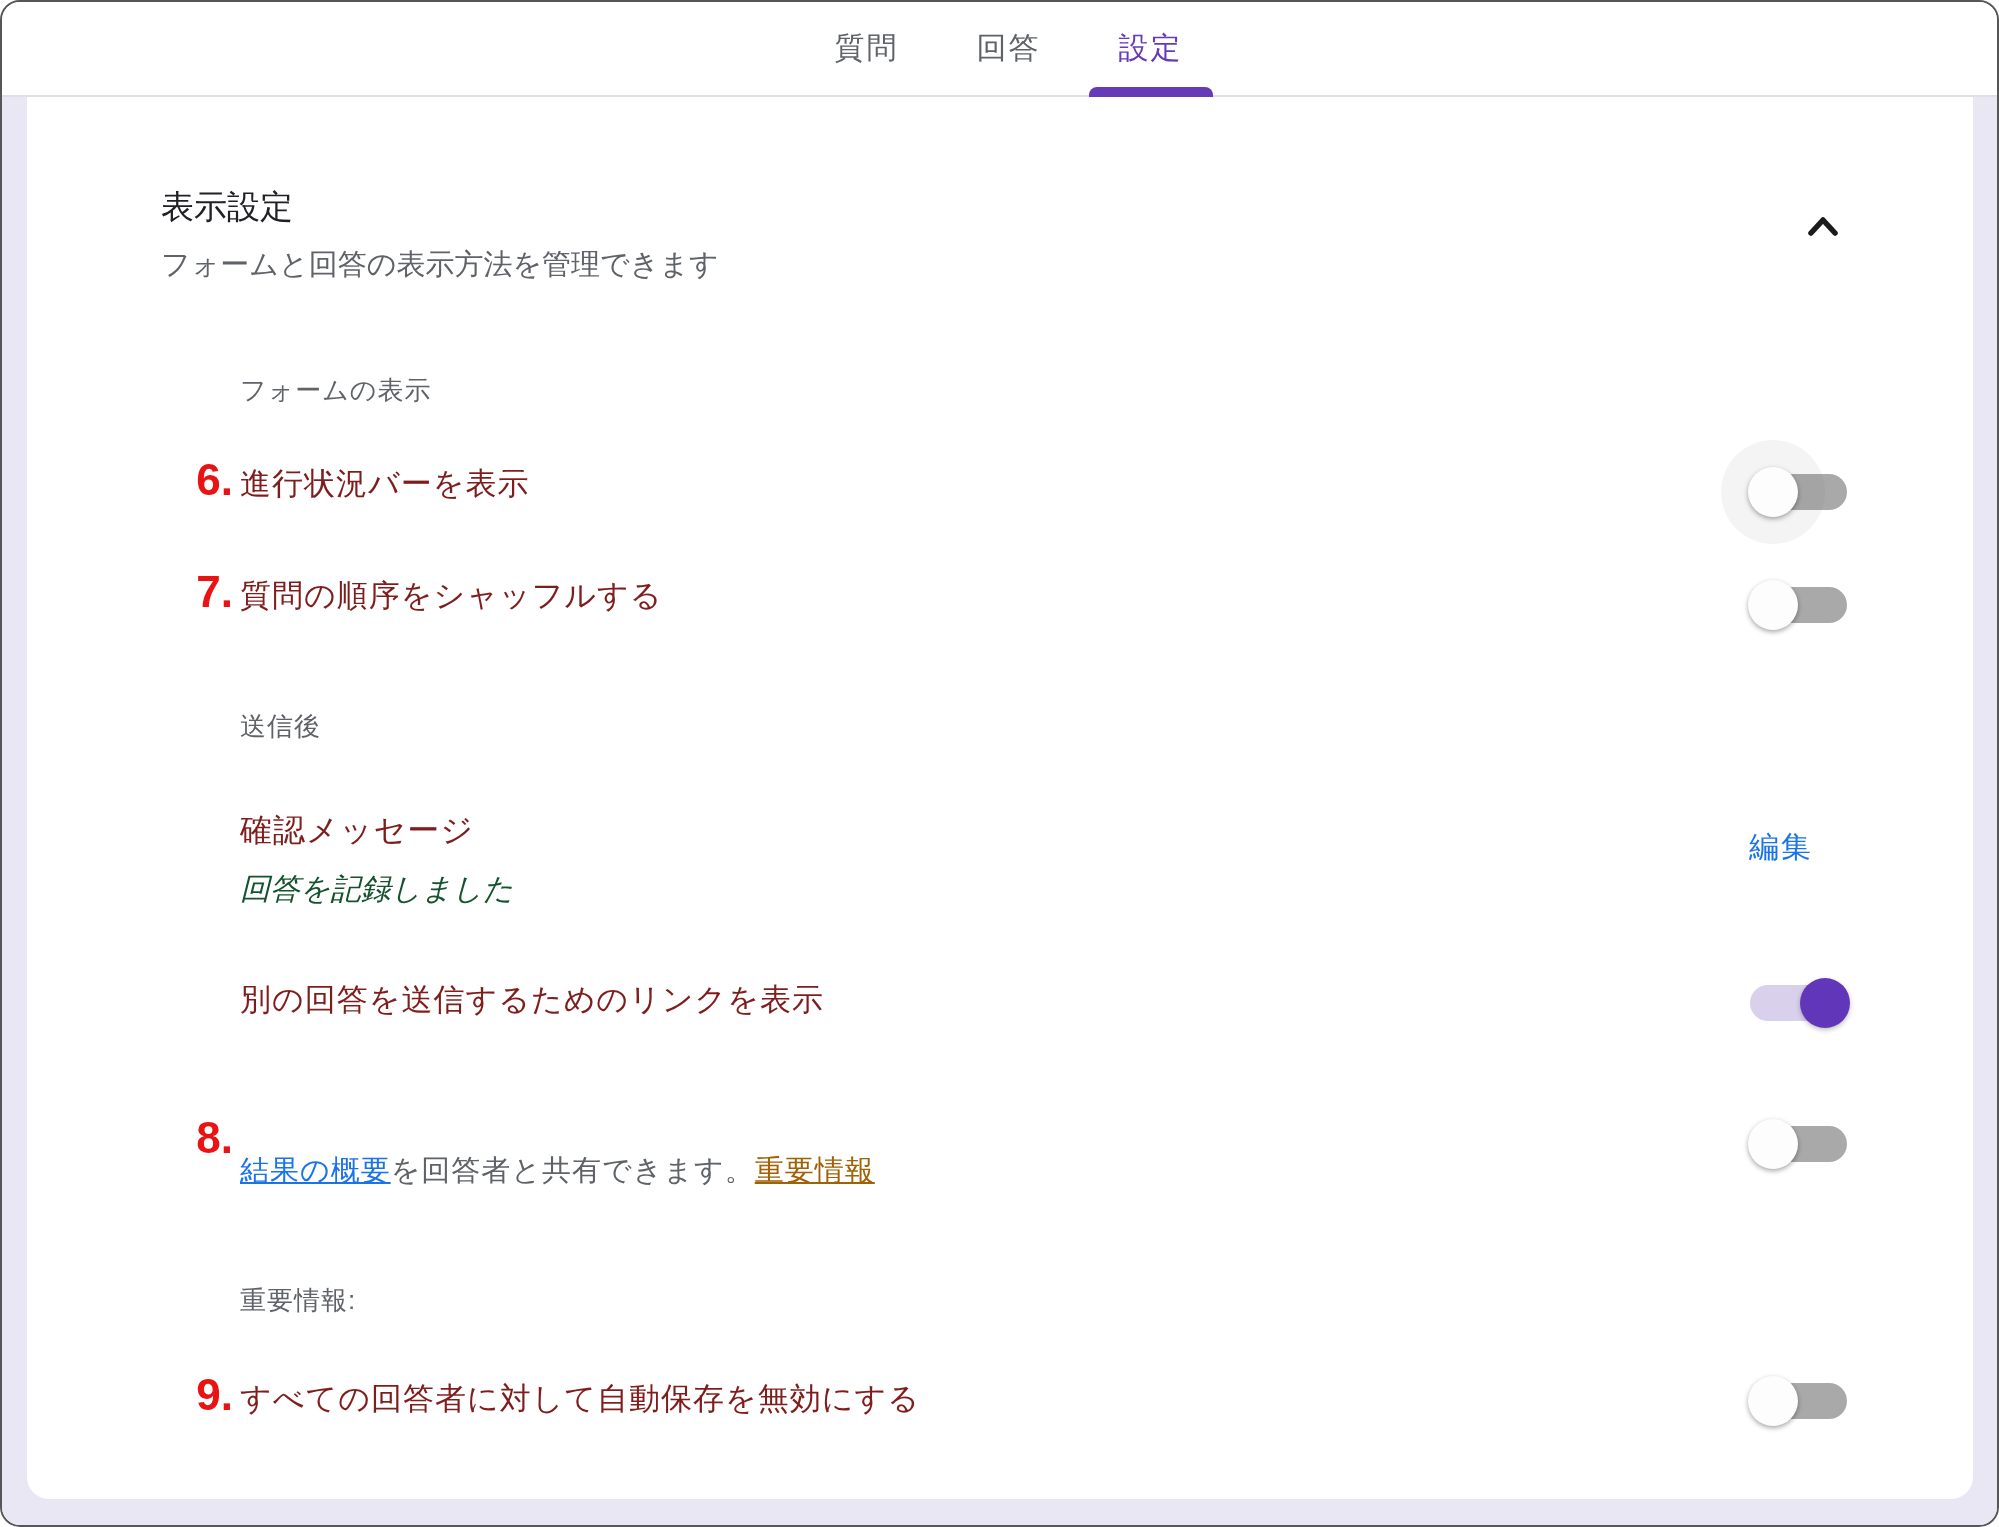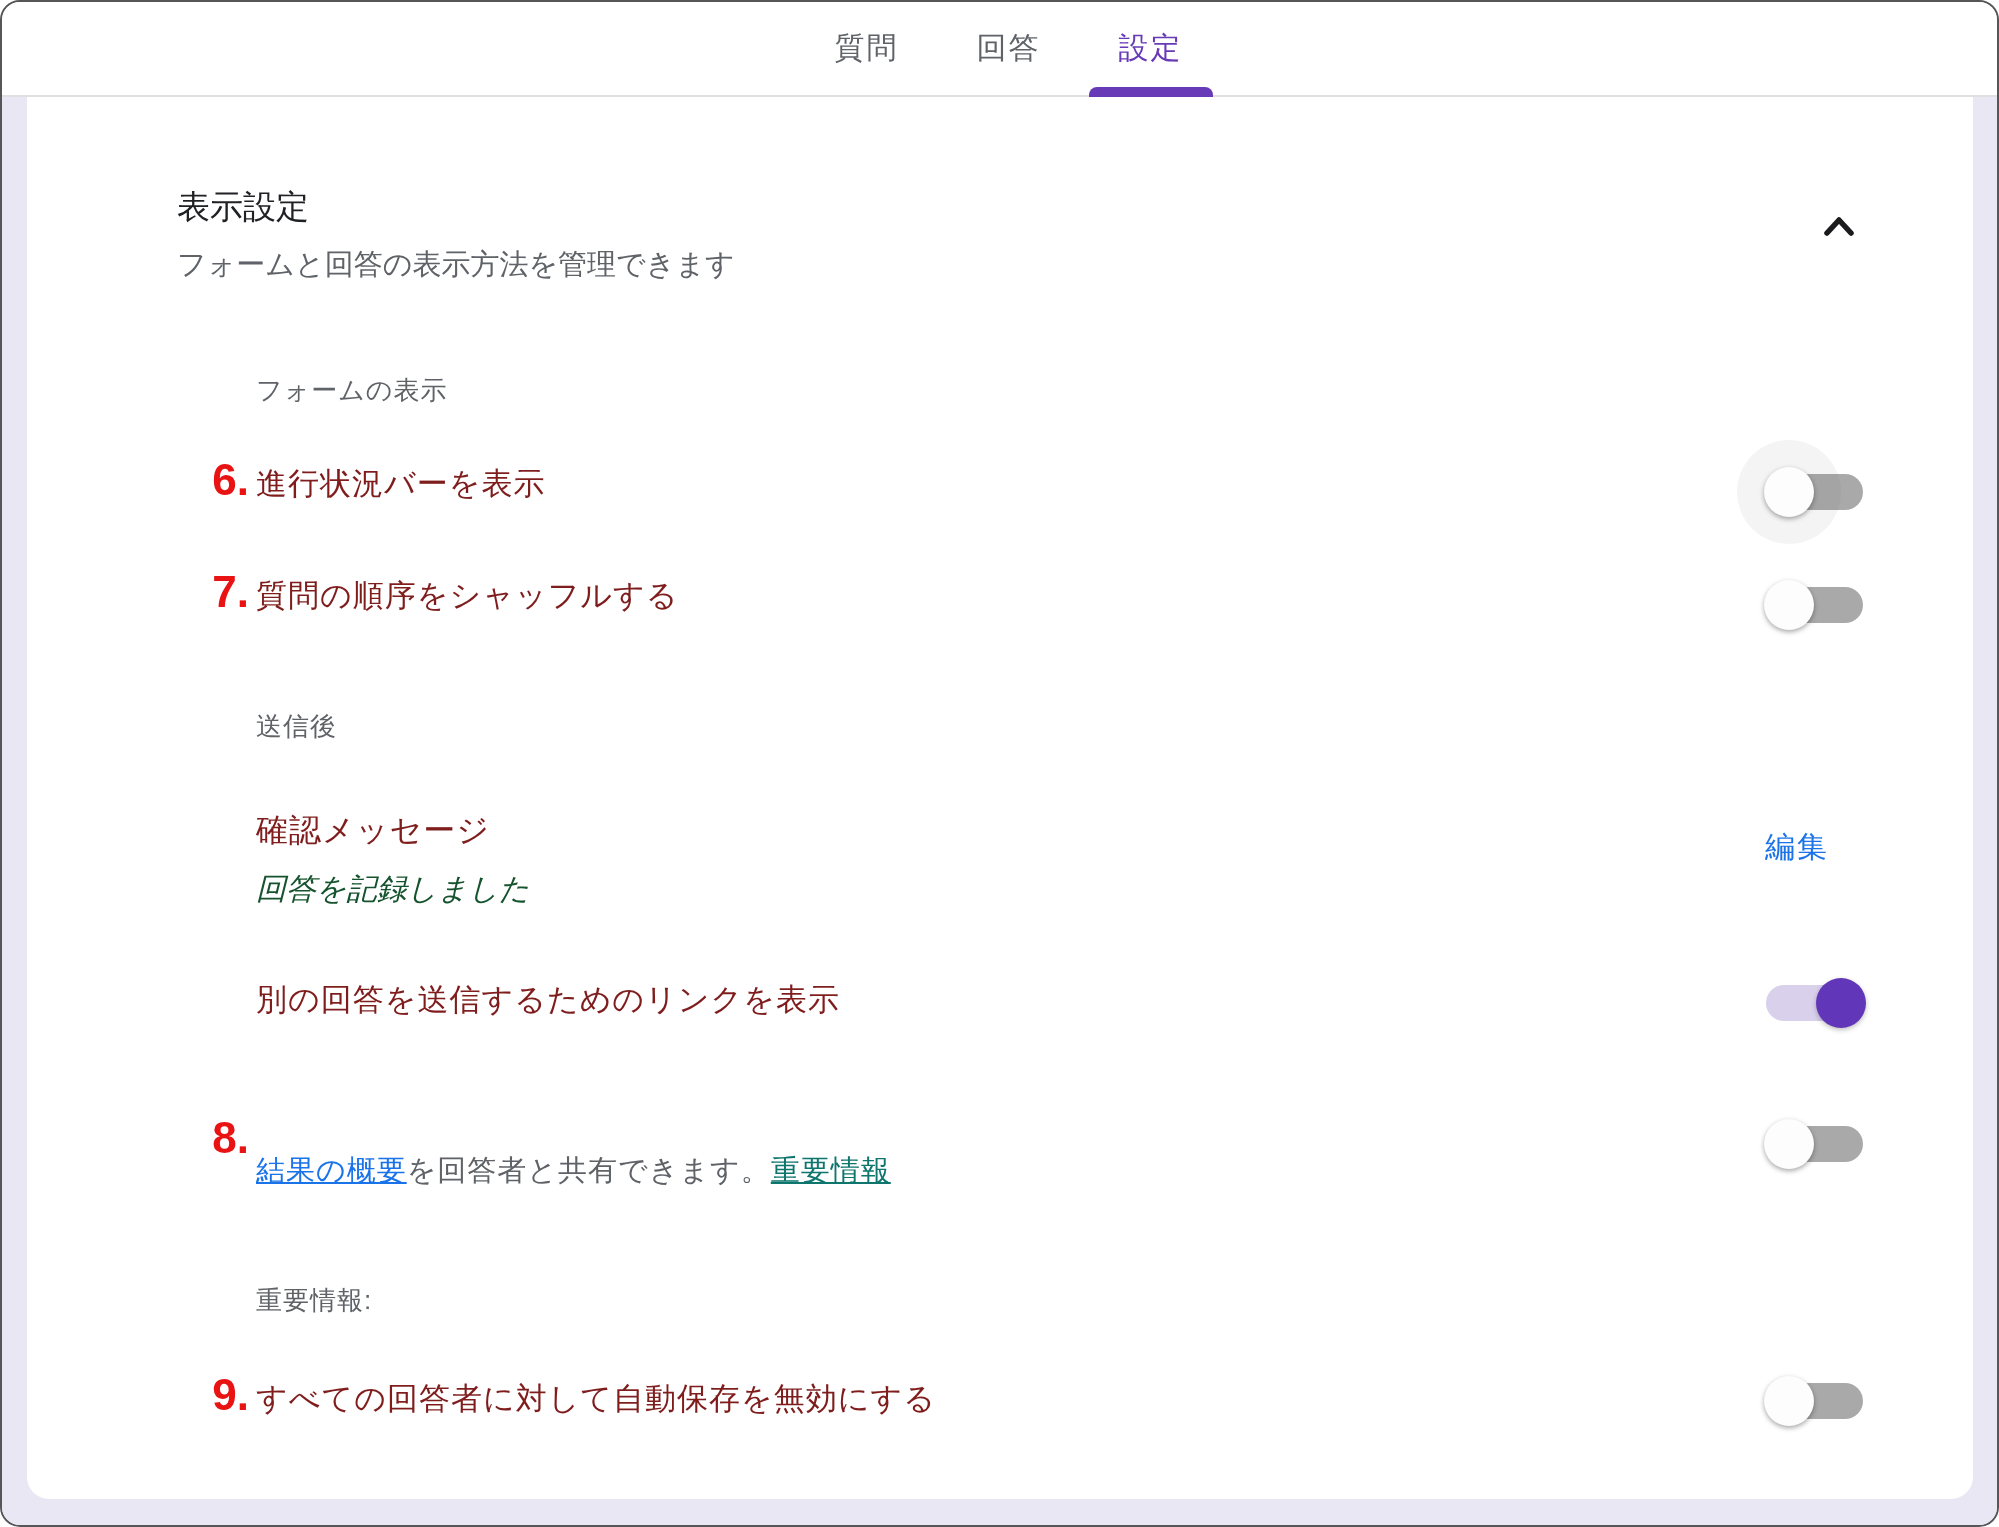--- a/index.html
+++ b/index.html
@@ -18,21 +18,21 @@
   .tab.active { color:#673ab7; font-weight:500;justify-content:flex-end; }
   .tab-underline { position:absolute; bottom:-2px; left:50%; transform:translateX(-50%);
                    width:124px; height:11px; background:#673ab7;
                    border-radius:8px 8px 0 0; }
 
   
   .main { height:1432px; background:#e9e7f3; }
   .card { position:relative; margin:0 24px 0 25px; height:1402px; background:#fff;
           border-radius:0 0 22px 22px; }
 
-  .abs { position:absolute;margin-left:16px; }
+  .abs { position:absolute; }
 
   .panel-title   { left:134px; top:88px;  font-size:33px; color:#202124; }
   .panel-subtitle{ left:134px; top:148px; font-size:29px; color:#5f6368; }
 
   .chevron-btn { left:1768px; top:104px; width:56px; height:56px; display:flex;
                  align-items:center; justify-content:center; cursor:pointer; }
 
   .section-label { font-size:26px; color:#5f6368; letter-spacing:1px; }
   .sec-form  { left:213px; top:276px; }
   .sec-after { left:213px; top:612px; }
@@ -44,21 +44,21 @@
   .lbl-6 { left:213px; top:366px; }  .num-6 { left:148px; top:358px; }
   .lbl-7 { left:213px; top:478px; }  .num-7 { left:148px; top:470px; }
   .confirm-title { left:213px; top:712px; font-size:32px; }
   .confirm-value { left:213px; top:772px; font-size:30px; font-style:italic; color:#14532d; }
   .edit-link { left:1722px; top:730px; font-size:30px; color:#1a73e8; cursor:pointer;
                letter-spacing:2px; }
   .lbl-resubmit { left:213px; top:882px; }
   .lbl-8 { left:213px; top:994px; }  .num-8 { left:148px; top:1016px; }
   .desc-8 { left:213px; top:1054px; font-size:29px; color:#5f6368; letter-spacing:1px; }
   .desc-8 .lnk-blue   { color:#1a73e8; text-decoration:underline; cursor:pointer; }
-  .desc-8 .lnk-purple { color:#0f766e; text-decoration:underline; cursor:pointer; }
+  .desc-8 .lnk-purple { color:#a16207; text-decoration:underline; cursor:pointer; }
   .lbl-9 { left:213px; top:1281px; } .num-9 { left:148px; top:1273px; }
 
   
   .toggle { width:97px; height:36px; border-radius:18px; cursor:pointer; }
   .toggle.off { background:#a9a9a9; }
   .toggle.on  { background:#d9d0ec; }
   .knob { position:absolute; width:50px; height:50px; border-radius:50%;
           top:-7px; box-shadow:0 2px 5px rgba(0,0,0,0.35); }
   .toggle.off .knob { left:-2px; background:#fdfdfd; }
   .toggle.on  .knob { right:-3px; background:#6236b8; box-shadow:0 2px 5px rgba(0,0,0,0.25); }

